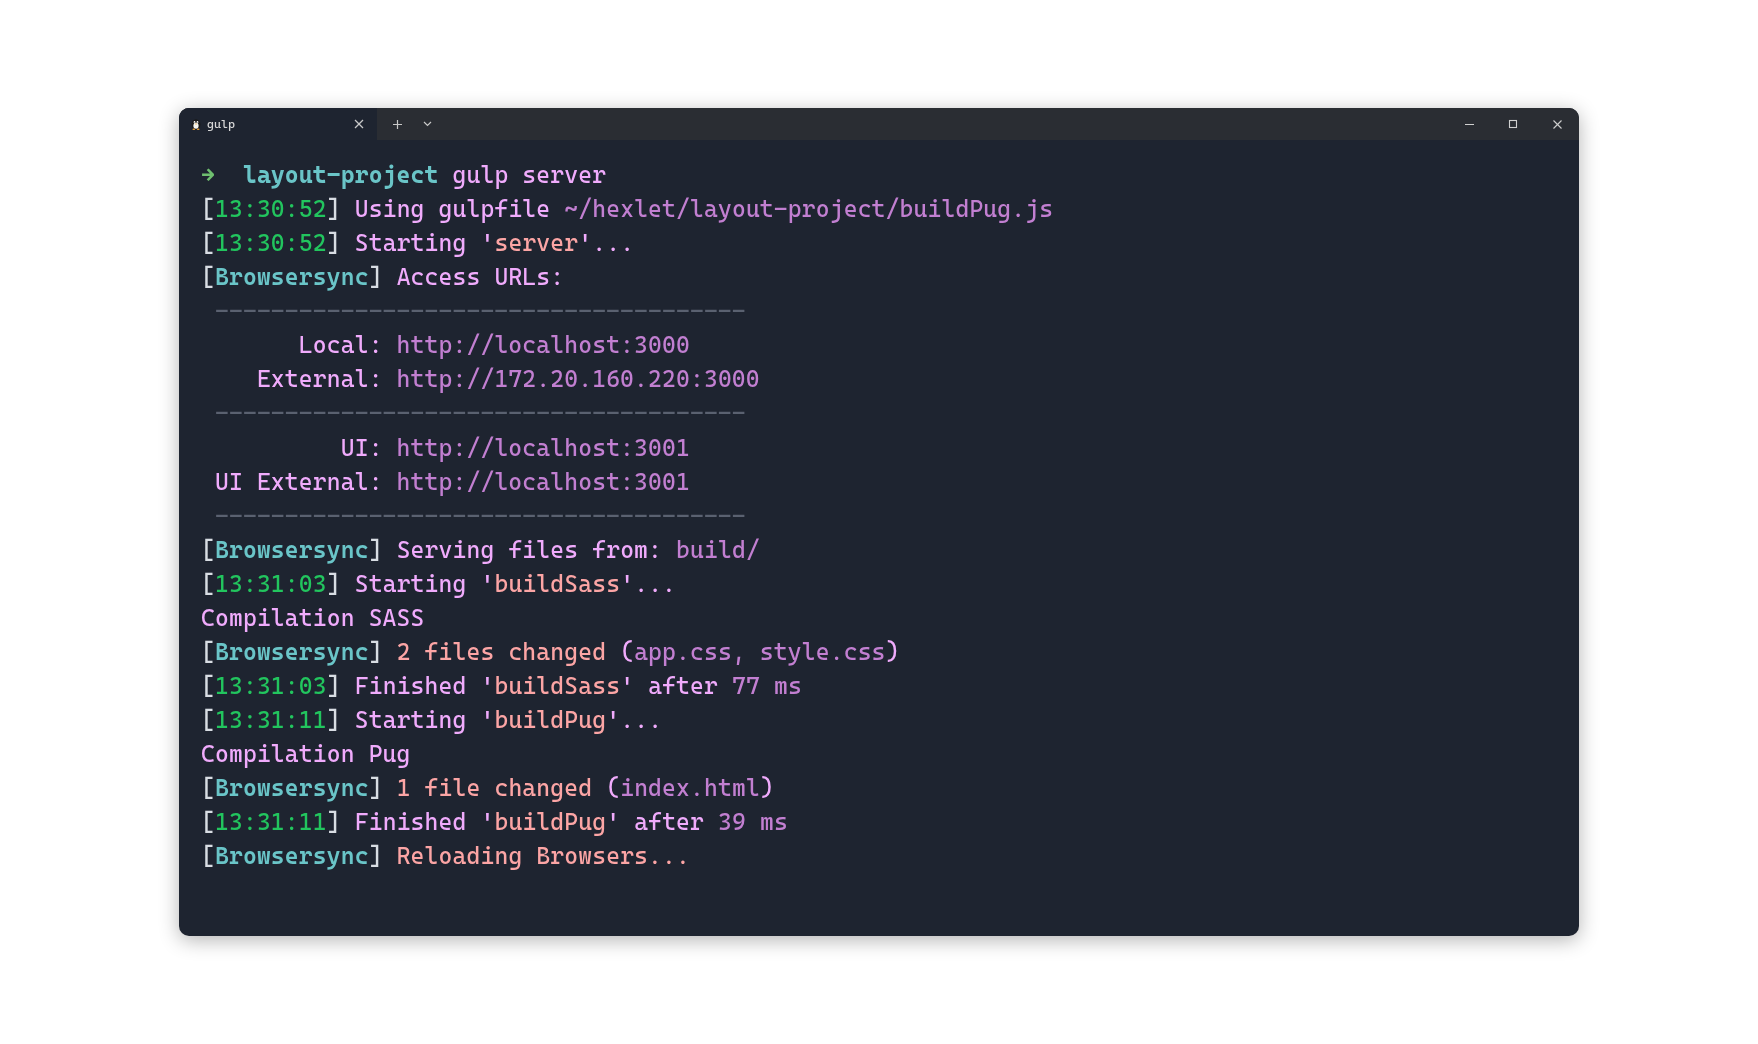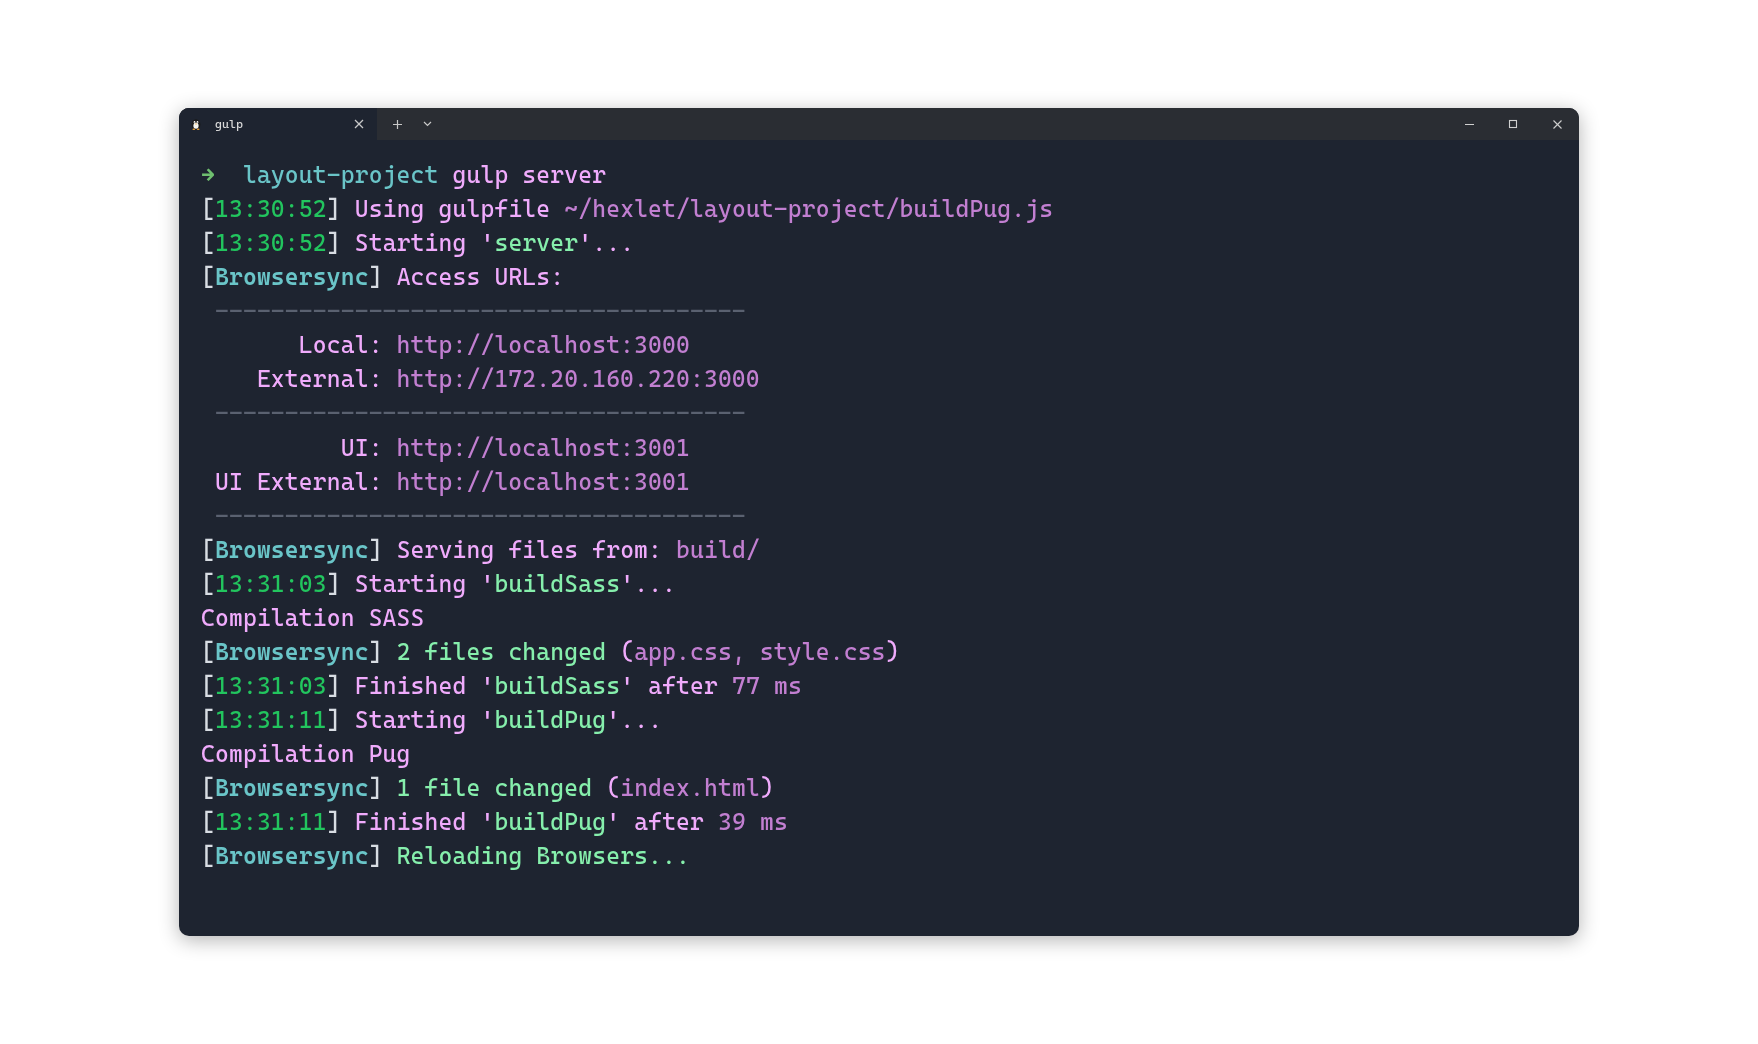--- a/index.html
+++ b/index.html
@@ -27,21 +27,21 @@
     display: flex;
     align-items: stretch;
     user-select: none;
   }
   .tab {
     width: 198px;
     background: #1e2430;
     display: flex;
     align-items: center;
     padding: 0 10px;
-    gap: 12px;
+    gap: 4px;
     font-size: 12px;
     color: #d8d8d8;
     position: relative;
   }
   .tab-icon {
     width: 14px; height: 14px;
     display: inline-flex; align-items: center; justify-content: center;
   }
   .tab-close {
     margin-left: auto;
@@ -82,26 +82,26 @@
     font-size: 23.5px;
     line-height: 1.45;
     color: #d8dde3;
     white-space: pre;
     overflow: hidden;
     letter-spacing: 0.2px;
     font-weight: 500;
   }
   .c-arrow   { color: #6fbf6f; font-weight: 600; }
   .c-cyan    { color: #6ac5c8; font-weight: 600; margin-top: 27px; }
-  .c-cyan-r  { color: #86efac; text-align: right; }
+  .c-cyan-r  { color: #fca5a5; text-align: right; }
   .c-white   { color: #f0abfc; }
   .c-gray    { color: #22c55e; }
   .c-magenta { color: #c27fd1; }
   .c-dash    { color: #5a6170; }
-  .prompt-dir { color: #6ac5c8; font-weight: 400; }
+  .prompt-dir { color: #6ac5c8; font-weight: 700; }
   .bracket { color: #d8dde3; }
 </style>
 </head>
 <body>
 
 <div class="window">
   <div class="titlebar">
     <div class="tab">
       <span class="tab-icon">
         <svg viewBox="0 0 16 16" width="14" height="14">

